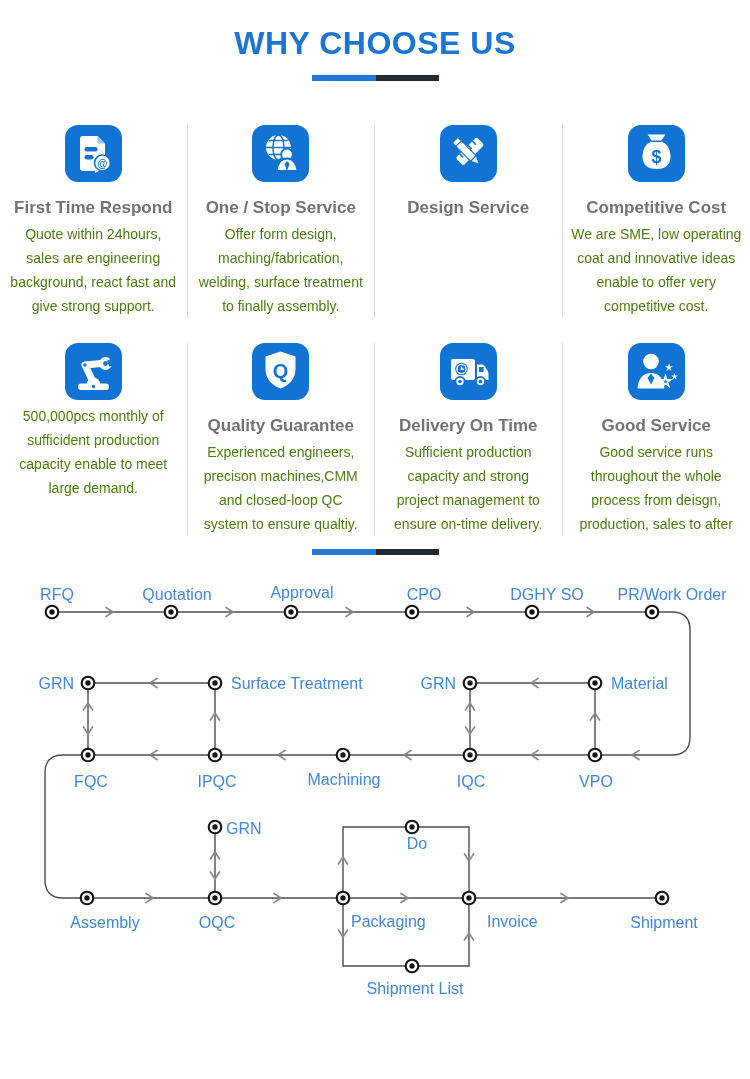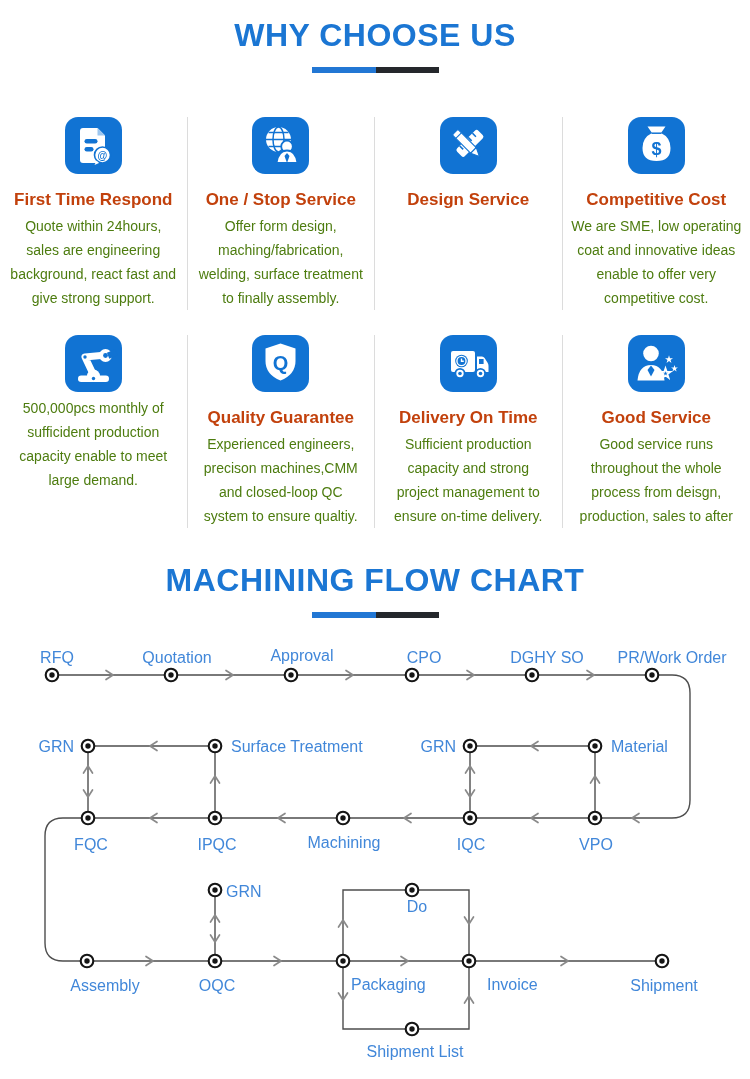--- a/index.html
+++ b/index.html
@@ -5,32 +5,32 @@
   html,body { margin:0; padding:0; background:#fff; }
   .page {
     position:relative; width:750px; height:1079px; overflow:hidden; background:#fff;
     font-family:"Liberation Sans","DejaVu Sans",sans-serif; color:#3c3c3c;
   }
   
   .sec-title {
     margin:0; text-align:center; font-size:32px; line-height:38px; font-weight:bold;
     letter-spacing:0.5px; color:#1b76d3;
   }
-  .why { padding-top:16px; }
+  .why { padding-top:24px; }
   .underline { width:127px; height:6px; margin:13px auto 0; display:flex; }
   .underline .u-blue { width:64px; height:6px; background:#2277d4; }
   .underline .u-dark { width:63px; height:6px; background:#25282c; }
 
   
   .cards { margin-top:44px; display:grid; grid-template-columns:repeat(4,1fr); row-gap:25px; }
   .card { display:flex; flex-direction:column; align-items:center; box-sizing:border-box; }
   .card.divider { border-right:1px solid #dcdcdc; }
   .icon-box { width:57px; height:57px; }
   .icon-box svg { display:block; }
-  .card-title { margin-top:16px; font-size:17px; line-height:20px; font-weight:bold; color:#c2410c; text-align:center; }
+  .card-title { margin-top:16px; font-size:17px; line-height:20px; font-weight:bold; color:#737373; text-align:center; }
   .card-text {
     margin-top:4px; width:183px; font-size:14px; line-height:24px; text-align:center;
     color:#4d7c0f; white-space:pre-line;
   }
 
   
   .flow h2 { margin-top:33px; }
   .flow-svg { display:block; }
   .fl { fill:none; stroke:#4d4d4d; stroke-width:1.4; }
   .ch path { fill:none; stroke:#8a8a8a; stroke-width:1.7; stroke-linecap:round; stroke-linejoin:round; }
@@ -209,21 +209,20 @@
         <div class="card-text">Good service runs
 throughout the whole
 process from deisgn,
 production, sales to after</div>
       </div>
 
     </div>
   </section>
 
   <section class="flow">
-    <h2 class="sec-title">MACHINING FLOW CHART</h2>
     <div class="underline">
       <span class="u-blue"></span>
       <span class="u-dark"></span>
     </div>
 
     <svg class="flow-svg" viewBox="0 618 750 461" width="750" height="461">
 
       <path class="fl" d="M52 675 H672 Q690 675 690 693 V800 Q690 818 672 818 H63 Q45 818 45 836 V943 Q45 961 63 961 H662"></path>
       <path class="fl" d="M88 746 H215"></path>
       <path class="fl" d="M470 746 H595"></path>

